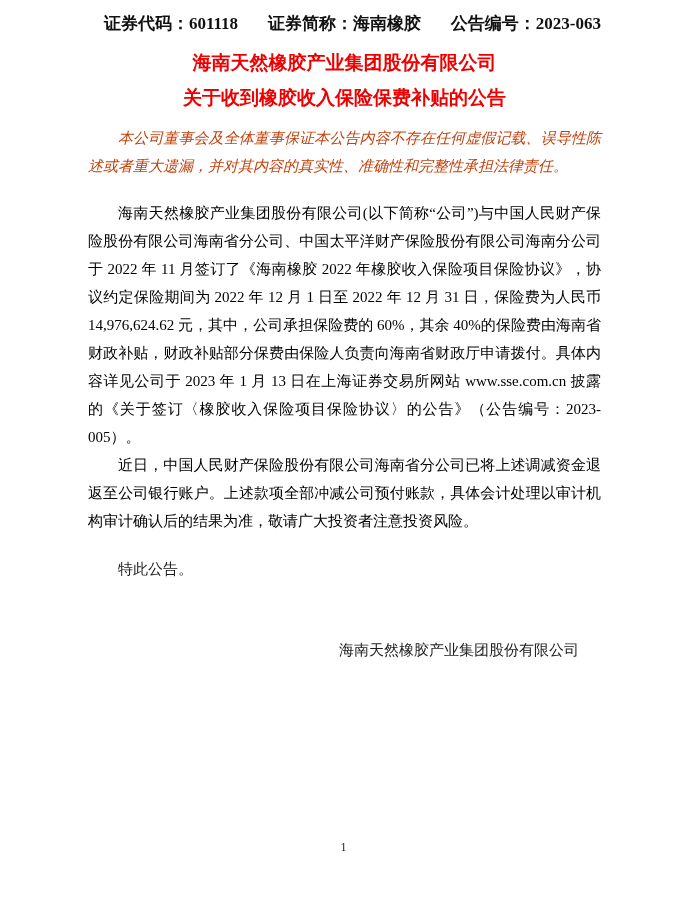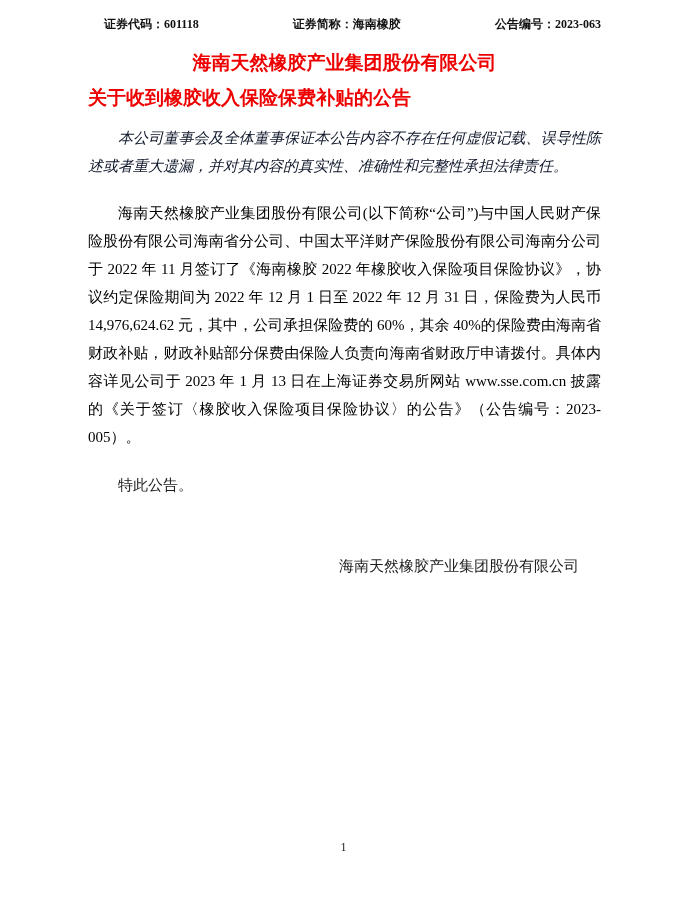--- a/index.html
+++ b/index.html
@@ -16,49 +16,49 @@
     padding: 14px 86px 0 88px;
     font-family: "Liberation Serif", "DejaVu Serif", serif;
     color: #212121;
     overflow: hidden;
   }
   .doc-header {
     display: flex;
     justify-content: space-between;
     align-items: baseline;
     font-weight: 700;
-    font-size: 12px;
+    font-size: 17px;
     line-height: 20px;
     padding-left: 16px;
     color: #111111;
   }
   .doc-title {
     margin: 18px 0 0 0;
     font-size: 19px;
     line-height: 22px;
     font-weight: 700;
     text-align: center;
     color: #ee0000;
   }
   .doc-subtitle {
     margin: 13px 0 0 0;
     font-size: 19px;
     line-height: 22px;
     font-weight: 700;
-    text-align: left;
+    text-align: center;
     color: #ee0000;
   }
   .statement {
     margin: 15px 0 0 0;
     font-style: italic;
     font-size: 15px;
     line-height: 28px;
     text-indent: 2em;
     text-align: justify;
-    color: #0f172a;
+    color: #c2410c;
   }
   .body-block {
     margin-top: 19px;
   }
   .body-para {
     margin: 0;
     font-size: 15px;
     line-height: 28px;
     text-indent: 2em;
     text-align: justify;
@@ -104,20 +104,21 @@
     <span><span>公告编号：</span><span>2023-063</span></span>
   </div>
 
   <h1 class="doc-title">海南天然橡胶产业集团股份有限公司</h1>
   <h2 class="doc-subtitle">关于收到橡胶收入保险保费补贴的公告</h2>
 
   <p class="statement">本公司董事会及全体董事保证本公告内容不存在任何虚假记载、误导性陈述或者重大遗漏，并对其内容的真实性、准确性和完整性承担法律责任。</p>
 
   <div class="body-block">
     <p class="body-para">海南天然橡胶产业集团股份有限公司(以下简称“公司”)与中国人民财产保险股份有限公司海南省分公司、中国太平洋财产保险股份有限公司海南分公司于 2022 年 11 月签订了《海南橡胶 2022 年橡胶收入保险项目保险协议》，协议约定保险期间为 2022 年 12 月 1 日至 2022 年 12 月 31 日，保险费为人民币 14,976,624.62 元，其中，公司承担保险费的 60%，其余 40%的保险费由海南省财政补贴，财政补贴部分保费由保险人负责向海南省财政厅申请拨付。具体内容详见公司于 2023 年 1 月 13 日在上海证券交易所网站 www.sse.com.cn 披露的《关于签订〈橡胶收入保险项目保险协议〉的公告》（公告编号：2023-005）。</p>
+    <p class="body-para">近日，中国人民财产保险股份有限公司海南省分公司已将上述调减资金退返至公司银行账户。上述款项全部冲减公司预付账款，具体会计处理以审计机构审计确认后的结果为准，敬请广大投资者注意投资风险。</p>
   </div>
 
   <p class="closing">特此公告。</p>
 
   <div class="signature">
     <div class="signature-inner">
       <div>海南天然橡胶产业集团股份有限公司</div>
     </div>
   </div>
 

